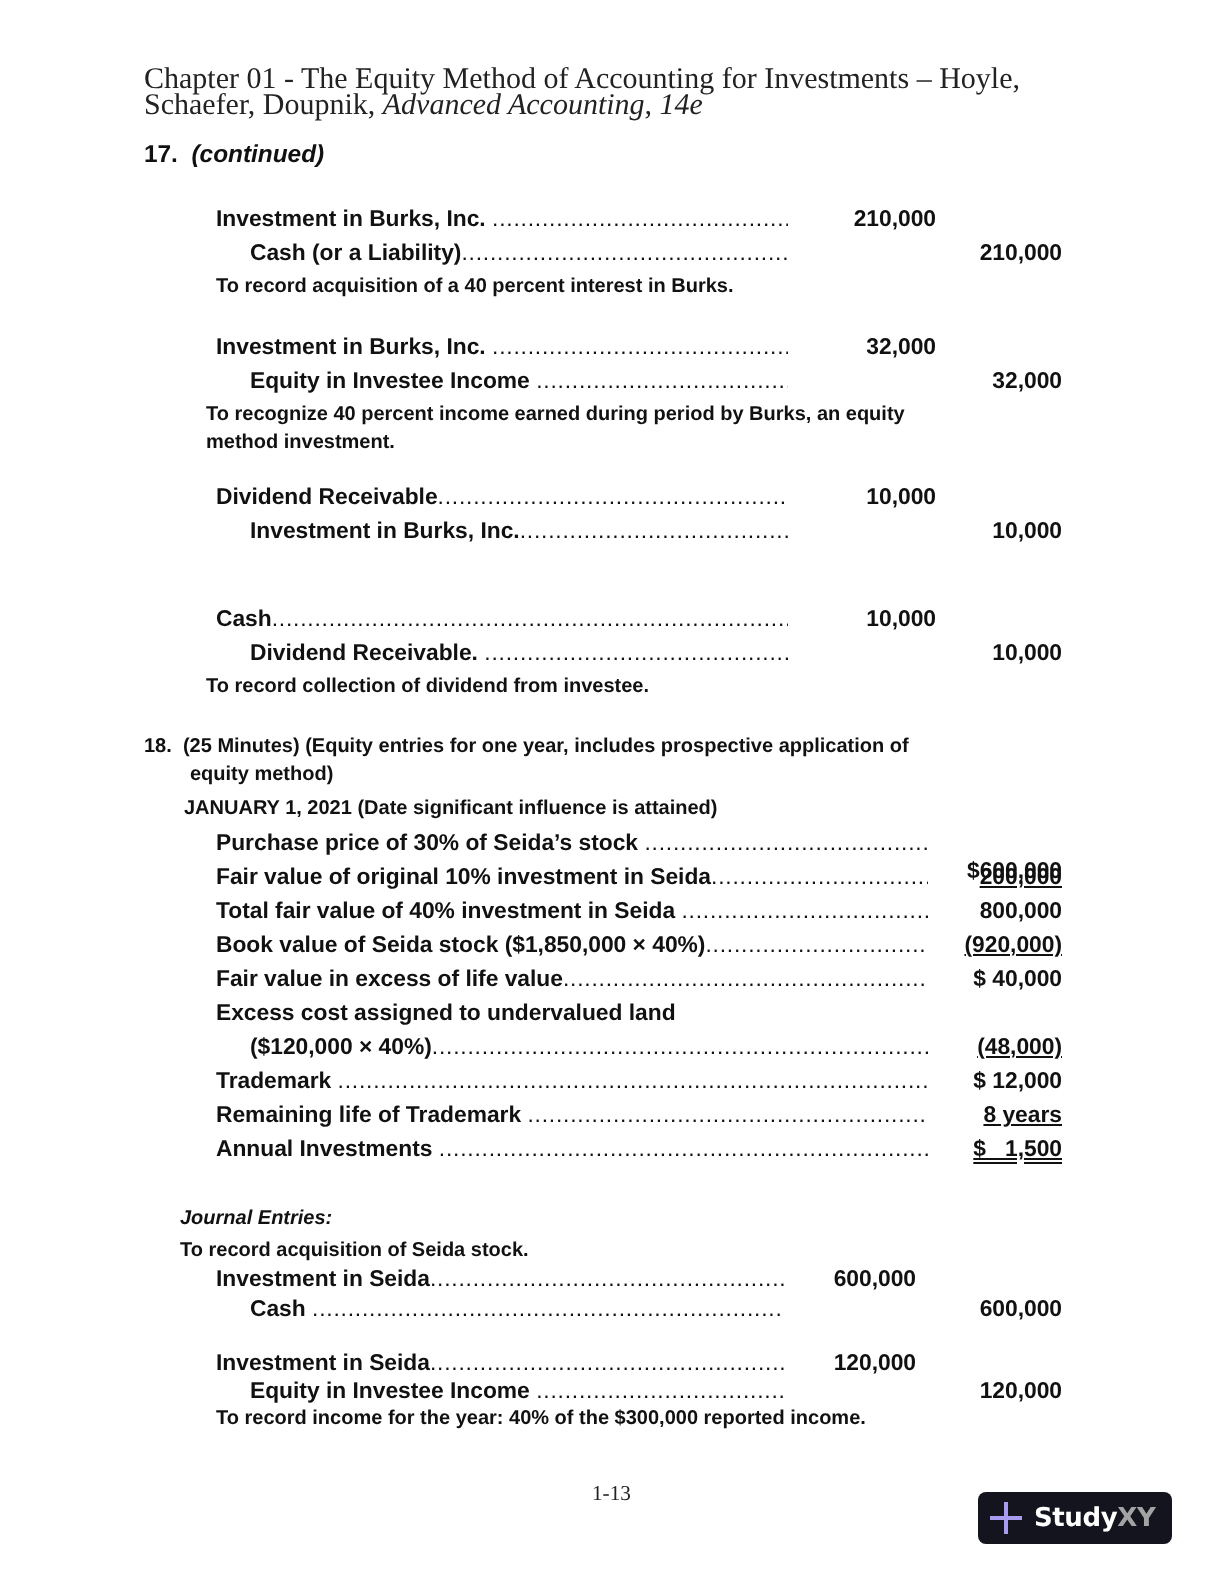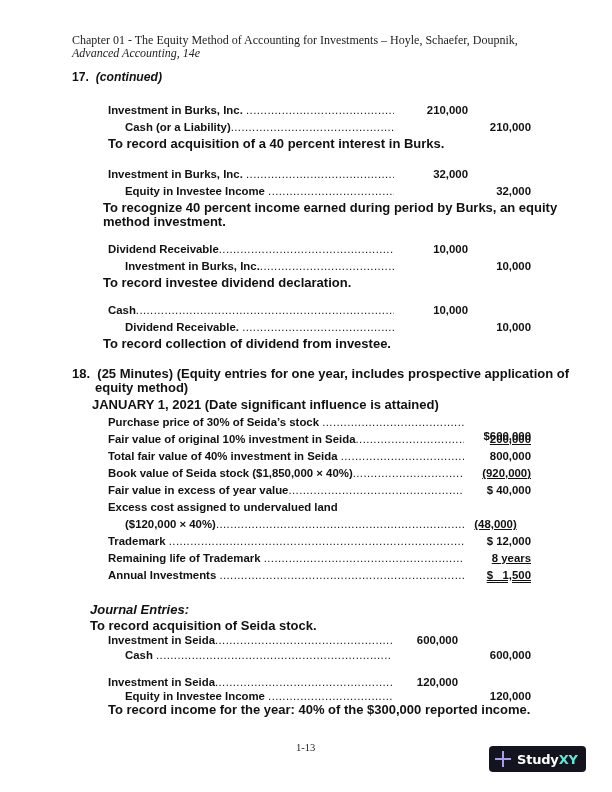--- a/index.html
+++ b/index.html
@@ -1,34 +1,34 @@
 <!DOCTYPE html>
 <html><head>
 <meta charset="utf-8">
 <style>
   html, body { margin: 0; padding: 0; background: #ffffff; }
   body { width: 612px; height: 792px; position: relative; overflow: hidden; color: #111; }
   .page { position: absolute; left: 0; top: 0; width: 612px; height: 792px; }
-  .hdr { position: absolute; left: 72px; top: 34px; width: 470px; font-family: "Liberation Serif", serif; font-size: 12px; line-height: 13px; color: #222; }
+  .hdr { position: absolute; left: 72px; top: 34px; width: 470px; font-family: "Liberation Serif", serif; font-size: 15px; line-height: 13px; color: #222; }
   .hdr i { font-style: italic; }
-  .b { font-family: "Liberation Sans", sans-serif; font-weight: bold; font-size: 13px; line-height: 14px; position: absolute; white-space: nowrap; }
+  .b { font-family: "Liberation Sans", sans-serif; font-weight: bold; font-size: 10px; line-height: 14px; position: absolute; white-space: nowrap; }
   .sec { font-size: 12.2px; }
   .row { position: absolute; font-family: "Liberation Sans", sans-serif; font-weight: bold; font-size: 11.4px; height: 14px; line-height: 14px; white-space: nowrap; }
   .lbl { position: absolute; top: 0; overflow: hidden; white-space: nowrap; }
   .lbl .dots { letter-spacing: 0.4px; font-weight: normal; }
   .num { position: absolute; top: 0; text-align: right; }
   .u { text-decoration: underline; }
   .uu { text-decoration: underline; text-decoration-style: double; }
   .footer-page { position: absolute; left: 296px; top: 742px; font-family: "Liberation Serif", serif; font-size: 10.6px; color: #222; }
   .logo { position: absolute; left: 489px; top: 746px; width: 97px; height: 26px; background: #14141f; border-radius: 4px; display: flex; align-items: center; }
   .logo-plus { width: 18px; height: 18px; position: relative; margin-left: 5px; }
   .logo-plus:before { content: ""; position: absolute; left: 8px; top: 1px; width: 2px; height: 16px; background: #a99bf0; }
   .logo-plus:after { content: ""; position: absolute; left: 1px; top: 8px; width: 16px; height: 2px; background: #a99bf0; }
   .logo-text { font-family: "DejaVu Sans", sans-serif; font-weight: bold; font-size: 13px; color: #ffffff; margin-left: 5px; letter-spacing: -0.2px; }
-  .logo-accent { color: #5eead4; }
+  .logo-accent { color: #a3a3a3; }
 </style>
 </head>
 <body>
 
 <div class="page">
 
   <div class="hdr"><span>Chapter 01 - The Equity Method of Accounting for Investments – Hoyle, Schaefer, Doupnik, </span><i>Advanced Accounting, 14e</i></div>
 
   <div class="b sec" style="left:72px; top:70px;">
     <span>17.</span>&nbsp;&nbsp;<i>(continued)</i>
@@ -56,21 +56,20 @@
   <div class="b" style="left:103px; top:215px;">method investment.</div>
 
   <div class="row" style="left:0; top:242px; width:612px;">
     <div class="lbl" style="left:108px; width:286px;"><span>Dividend Receivable</span><span class="dots">..............................................................................</span></div>
     <div class="num" style="left:400px; width:68px;">10,000</div>
   </div>
   <div class="row" style="left:0; top:259px; width:612px;">
     <div class="lbl" style="left:125px; width:269px;"><span>Investment in Burks, Inc.</span><span class="dots">..............................................................................</span></div>
     <div class="num" style="left:462px; width:69px;">10,000</div>
   </div>
-  <div class="b" style="left:103px; top:276px;">To record investee dividend declaration.</div>
 
   <div class="row" style="left:0; top:303px; width:612px;">
     <div class="lbl" style="left:108px; width:286px;"><span>Cash</span><span class="dots">..............................................................................</span></div>
     <div class="num" style="left:400px; width:68px;">10,000</div>
   </div>
   <div class="row" style="left:0; top:320px; width:612px;">
     <div class="lbl" style="left:125px; width:269px;"><span>Dividend Receivable. </span><span class="dots">..............................................................................</span></div>
     <div class="num" style="left:462px; width:69px;">10,000</div>
   </div>
   <div class="b" style="left:103px; top:337px;">To record collection of dividend from investee.</div>
@@ -91,29 +90,29 @@
   </div>
   <div class="row" style="left:0; top:449px; width:612px;">
     <div class="lbl" style="left:108px; width:356px;"><span>Total fair value of 40% investment in Seida </span><span class="dots">......................................................................................................</span></div>
     <div class="num" style="left:460px; width:71px;">800,000</div>
   </div>
   <div class="row" style="left:0; top:466px; width:612px;">
     <div class="lbl" style="left:108px; width:356px;"><span>Book value of Seida stock ($1,850,000 × 40%)</span><span class="dots">......................................................................................................</span></div>
     <div class="num" style="left:460px; width:71px;"><span class="u">(920,000)</span></div>
   </div>
   <div class="row" style="left:0; top:483px; width:612px;">
-    <div class="lbl" style="left:108px; width:356px;"><span>Fair value in excess of year value</span><span class="dots">......................................................................................................</span></div>
+    <div class="lbl" style="left:108px; width:356px;"><span>Fair value in excess of life value</span><span class="dots">......................................................................................................</span></div>
     <div class="num" style="left:460px; width:71px;">$ 40,000</div>
   </div>
   <div class="row" style="left:0; top:500px; width:572px;">
     <div class="lbl" style="left:108px; width:356px;"><span>Excess cost assigned to undervalued land</span></div>
   </div>
   <div class="row" style="left:0; top:517px; width:612px;">
     <div class="lbl" style="left:125px; width:339px;"><span>($120,000 × 40%)</span><span class="dots">......................................................................................................</span></div>
-    <div class="num" style="left:460px; width:71px;text-align:center;"><span class="u">(48,000)</span></div>
+    <div class="num" style="left:460px; width:71px;"><span class="u">(48,000)</span></div>
   </div>
   <div class="row" style="left:0; top:534px; width:612px;">
     <div class="lbl" style="left:108px; width:356px;"><span>Trademark </span><span class="dots">......................................................................................................</span></div>
     <div class="num" style="left:460px; width:71px;">$ 12,000</div>
   </div>
   <div class="row" style="left:0; top:551px; width:612px;">
     <div class="lbl" style="left:108px; width:356px;"><span>Remaining life of Trademark </span><span class="dots">......................................................................................................</span></div>
     <div class="num" style="left:460px; width:71px;"><span class="u">8 years</span></div>
   </div>
   <div class="row" style="left:0; top:568px; width:612px;">

